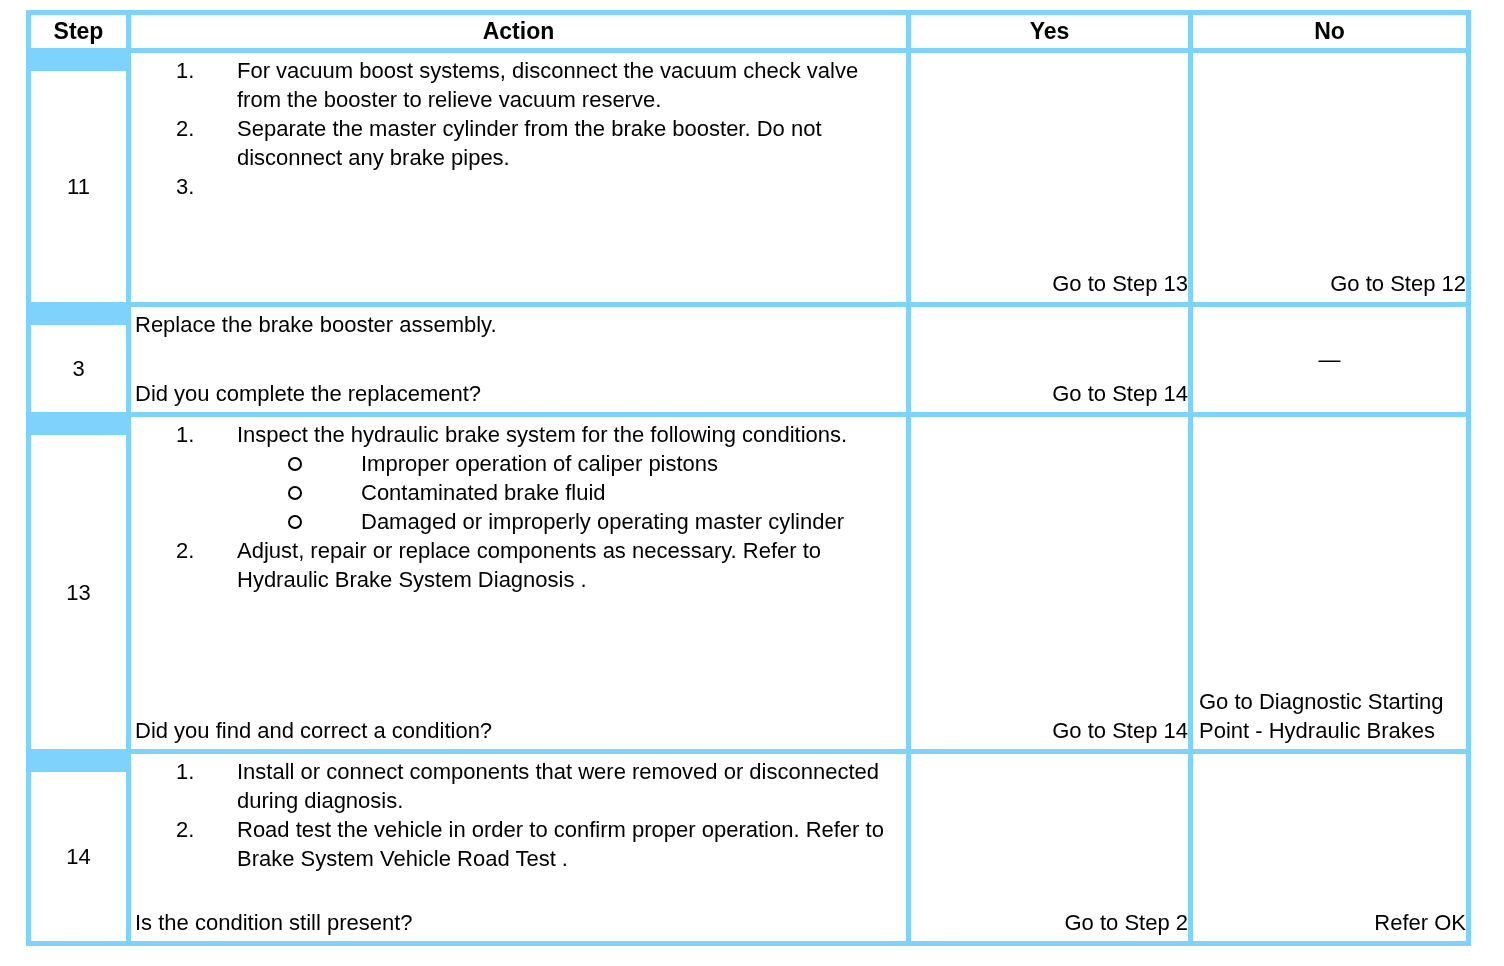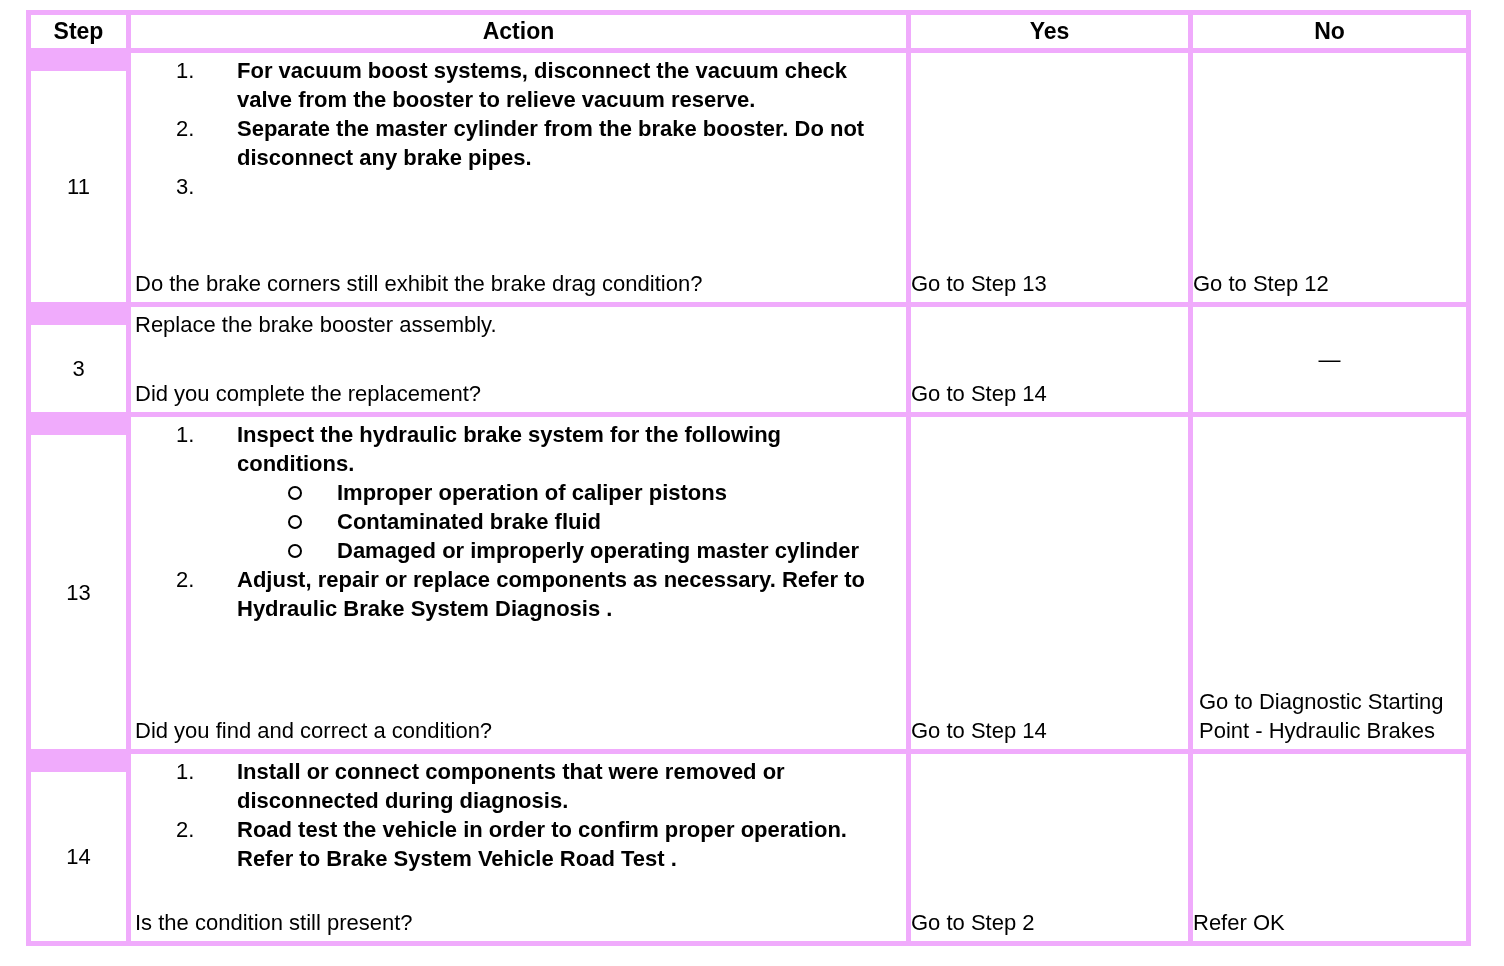--- a/index.html
+++ b/index.html
@@ -14,21 +14,21 @@
   }
   .diagnostic-table {
     position: absolute;
     left: 26px;
     top: 10px;
     display: grid;
     grid-template-columns: 95px 775px 277px 273px;
     grid-template-rows: 33px 249px 105px 332px 187px;
     gap: 5px;
     padding: 5px;
-    background: #f0abfc;
+    background: #7dd3fc;
   }
   .cell {
     background: #ffffff;
     font-size: 22px;
     line-height: 29px;
     box-sizing: border-box;
     overflow: hidden;
   }
   .hdr {
     display: flex;
@@ -48,42 +48,42 @@
     flex-direction: column;
     justify-content: space-between;
     padding: 3px 4px 4px 4px;
   }
   .oli { display: flex; }
   .oli .num {
     flex: 0 0 102px;
     padding-left: 41px;
     box-sizing: border-box;
   }
-  .oli .txt { flex: 1; font-weight: bold; }
-  .sli { display: flex; }
+  .oli .txt { flex: 1; }
+  .sli { display: flex; gap: 24px; }
   .sli .bmark {
     flex: 0 0 100px;
     padding-left: 51px;
     box-sizing: border-box;
   }
   .circle {
     display: inline-block;
     width: 10px;
     height: 10px;
     border: 2px solid #000000;
     border-radius: 50%;
     margin-top: 8px;
   }
   .sli .stxt { flex: 1; }
   .question { }
   .yesno {
     display: flex;
     flex-direction: column;
     justify-content: flex-end;
-    align-items: flex-start;
+    align-items: flex-end;
     text-align: center;
     padding-bottom: 4px;
   }
   .yesno.mid-dash {
     justify-content: center;
     align-items: center;
     padding-bottom: 0;
   }
   .yesno.left-bottom {
     align-items: flex-start;
@@ -112,21 +112,20 @@
         <div class="txt">For vacuum boost systems, disconnect the vacuum check valve from the booster to relieve vacuum reserve.</div>
       </div>
       <div class="oli">
         <div class="num">2.</div>
         <div class="txt">Separate the master cylinder from the brake booster. Do not disconnect any brake pipes.</div>
       </div>
       <div class="oli">
         <div class="num">3.</div>
       </div>
     </div>
-    <div class="question">Do the brake corners still exhibit the brake drag condition?</div>
   </div>
   <div class="cell yesno">
     <span>Go to Step 13</span>
   </div>
   <div class="cell yesno">
     <span>Go to Step 12</span>
   </div>
 
   <div class="cell stepcell">
     <span>3</span>

